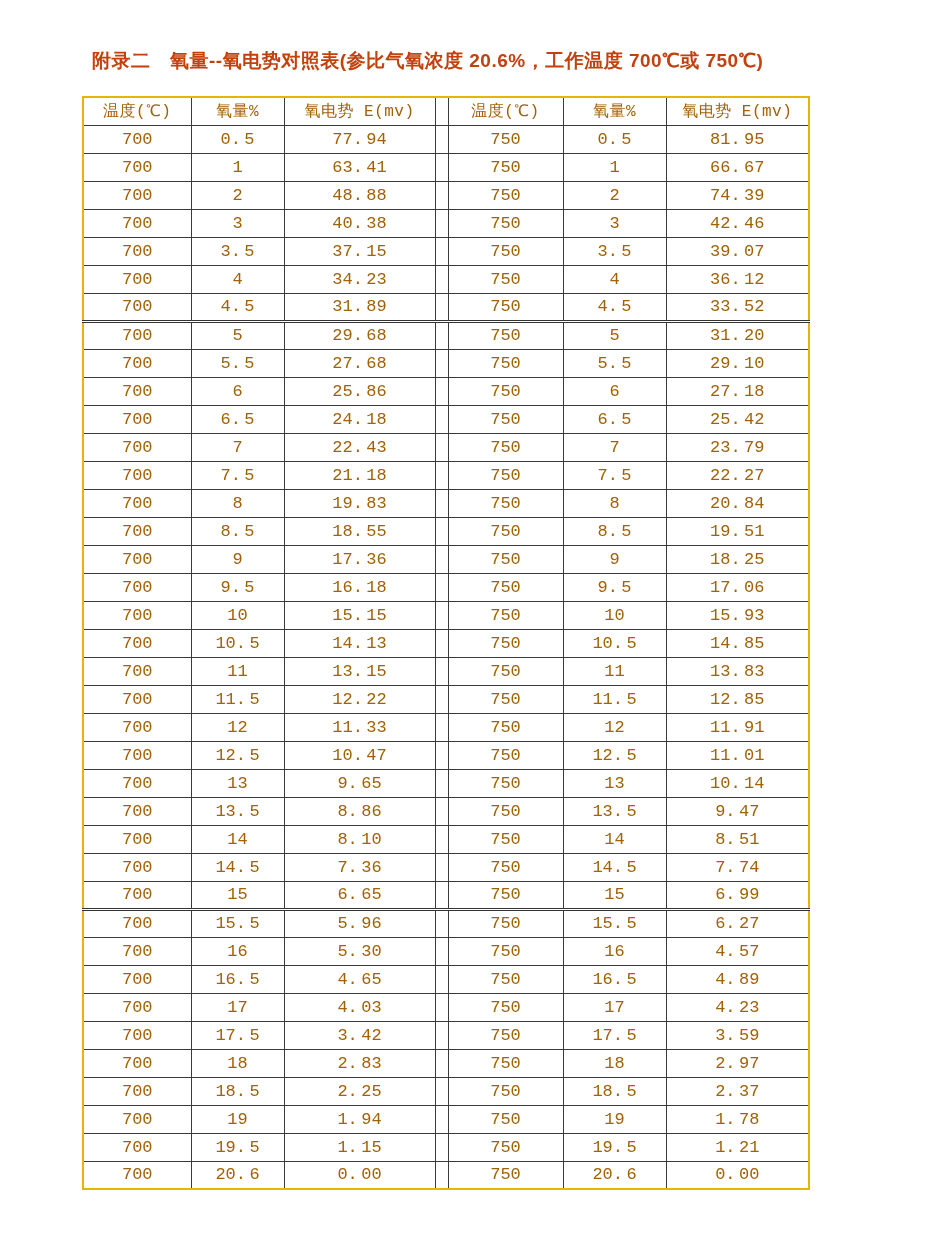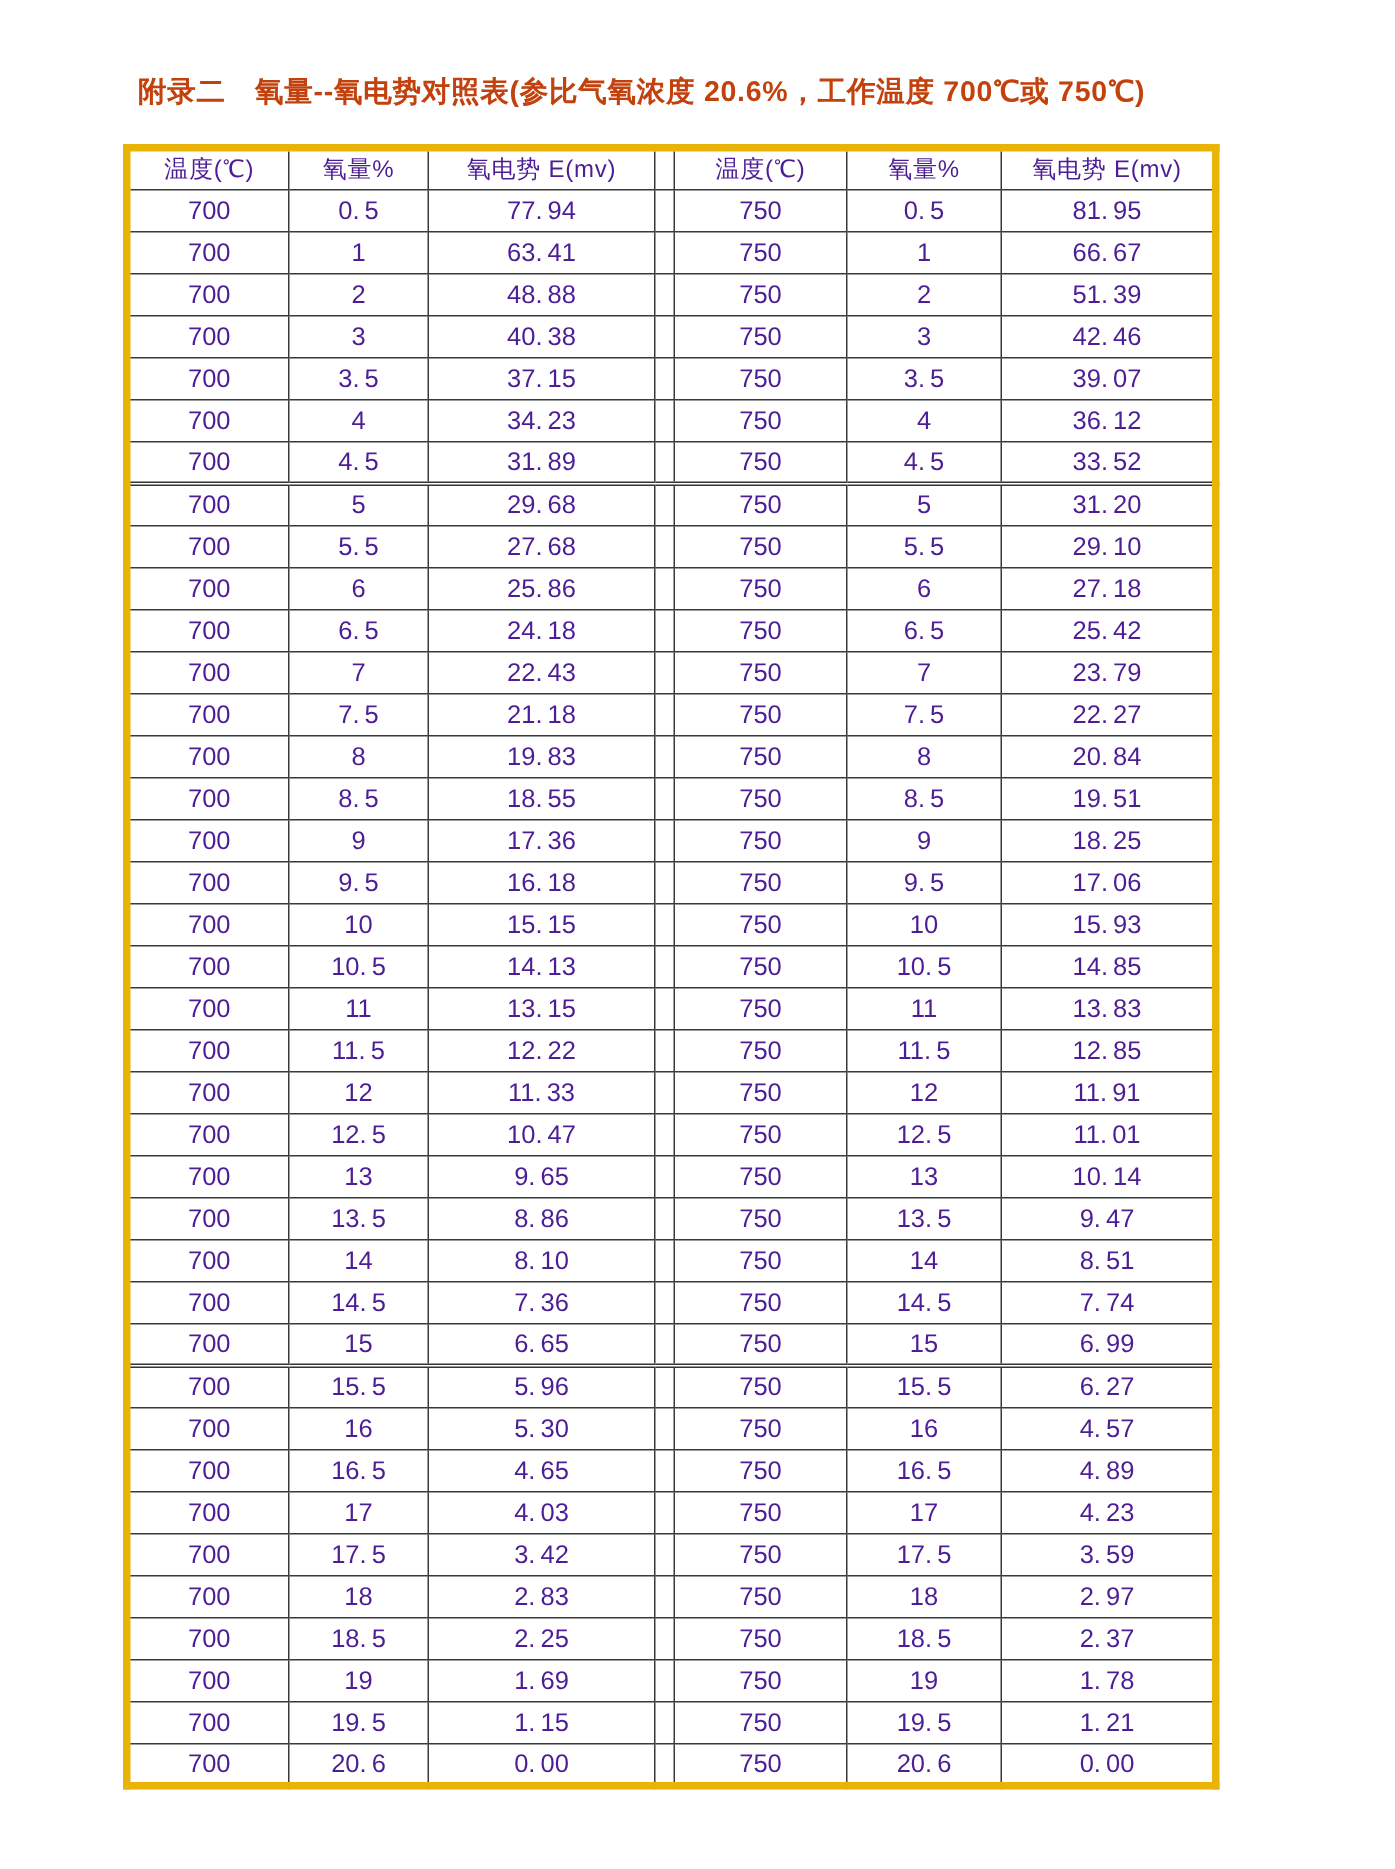--- a/index.html
+++ b/index.html
@@ -18,24 +18,24 @@
     letter-spacing: 0.5px;
     white-space: nowrap;
     color: #c2410c;
   }
   table.cmp {
     position: absolute;
     left: 82px; top: 96px;
     width: 726px;
     border-collapse: collapse;
     table-layout: fixed;
-    border: 5px solid #eab308;
-    font-family: Liberation Sans, sans-serif;
+    border: 2px solid #eab308;
+    font-family: Liberation Mono, monospace;
     font-size: 17px;
-    color: #4c1d95;
+    color: #a16207;
   }
   table.cmp th, table.cmp td {
     border: 1px solid #3a3a3a;
     height: 28px;
     text-align: center;
     vertical-align: middle;
     padding: 0;
     overflow: hidden;
     white-space: nowrap;
     font-weight: normal;
@@ -92,21 +92,21 @@
         <td>1</td>
         <td>66. 67</td>
       </tr>
       <tr>
         <td>700</td>
         <td>2</td>
         <td>48. 88</td>
         <td></td>
         <td>750</td>
         <td>2</td>
-        <td>51. 39</td>
+        <td>74. 39</td>
       </tr>
       <tr>
         <td>700</td>
         <td>3</td>
         <td>40. 38</td>
         <td></td>
         <td>750</td>
         <td>3</td>
         <td>42. 46</td>
       </tr>
@@ -385,21 +385,21 @@
         <td>18. 5</td>
         <td>2. 25</td>
         <td></td>
         <td>750</td>
         <td>18. 5</td>
         <td>2. 37</td>
       </tr>
       <tr>
         <td>700</td>
         <td>19</td>
-        <td>1. 69</td>
+        <td>1. 94</td>
         <td></td>
         <td>750</td>
         <td>19</td>
         <td>1. 78</td>
       </tr>
       <tr>
         <td>700</td>
         <td>19. 5</td>
         <td>1. 15</td>
         <td></td>

